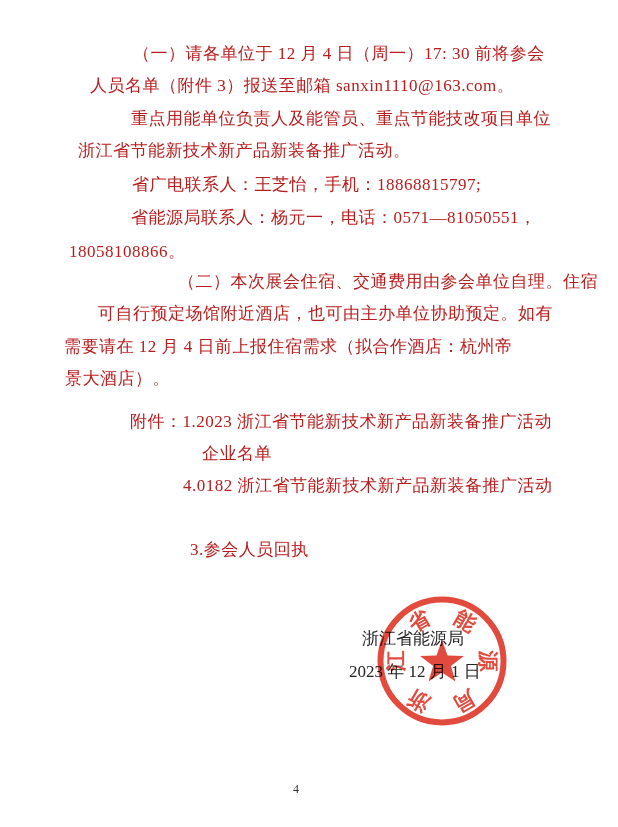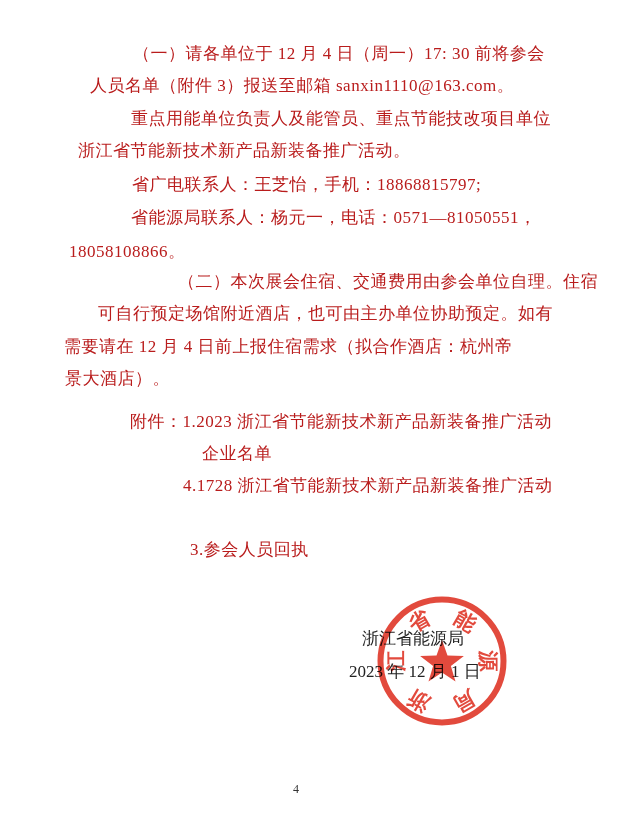--- a/index.html
+++ b/index.html
@@ -67,21 +67,21 @@
   <div class="line" style="top:176px; left:132px;">省广电联系人：王芝怡，手机：18868815797;</div>
   <div class="line" style="top:209px; left:131px;">省能源局联系人：杨元一，电话：0571—81050551，</div>
   <div class="line" style="top:243px; left:69px;">18058108866。</div>
   <div class="line" style="top:273px; left:130px;margin-left:48px;">（二）本次展会住宿、交通费用由参会单位自理。住宿</div>
   <div class="line" style="top:305px; left:64px;margin-left:34px;">可自行预定场馆附近酒店，也可由主办单位协助预定。如有</div>
   <div class="line" style="top:338px; left:64px;">需要请在 12 月 4 日前上报住宿需求（拟合作酒店：杭州帝</div>
   <div class="line" style="top:370px; left:65px;text-align:right;">景大酒店）。</div>
 
   <div class="line" style="top:413px; left:130px;">附件：1.2023 浙江省节能新技术新产品新装备推广活动</div>
   <div class="line" style="top:445px; left:202px;">企业名单</div>
-  <div class="line" style="top:477px; left:183px;">4.1728 浙江省节能新技术新产品新装备推广活动</div>
+  <div class="line" style="top:477px; left:183px;">4.0182 浙江省节能新技术新产品新装备推广活动</div>
   <div class="line" style="top:541px; left:190px;">3.参会人员回执</div>
 
   <div class="signature-line" style="top:630px; left:362px;">浙江省能源局</div>
   <div class="signature-line" style="top:663px; left:349px;">2023 年 12 月 1 日</div>
 
   <svg class="seal" viewBox="0 0 160 160" aria-hidden="true">
     <circle cx="80" cy="80" r="61.5" fill="none" stroke="#e03a2c" stroke-width="6"></circle>
     <polygon fill="#e03a2c" points="80,59 85.5,74.4 101.9,74.9 88.9,84.9 93.5,100.6 80,91.4 66.5,100.6 71.1,84.9 58.1,74.9 74.5,74.4"></polygon>
     <g fill="#e03a2c">
       <g transform="rotate(-150,80,80)">

